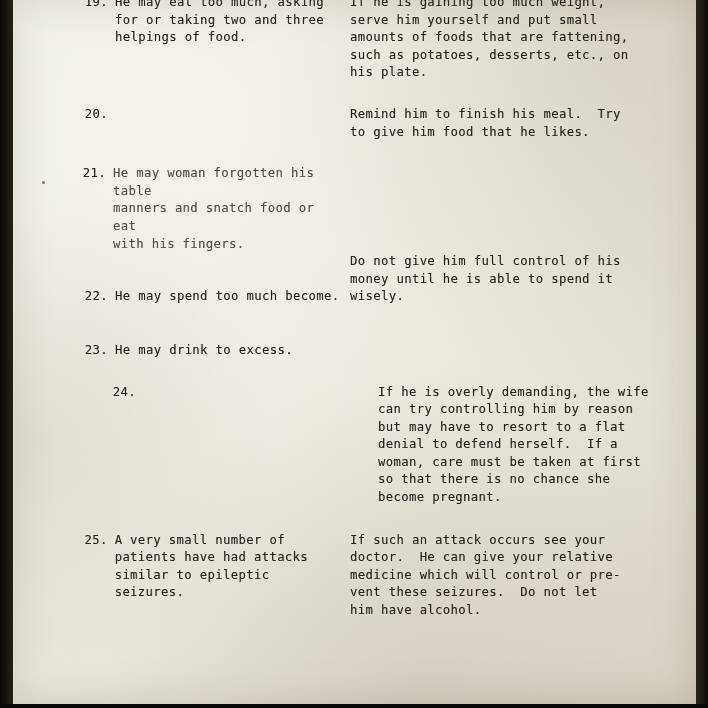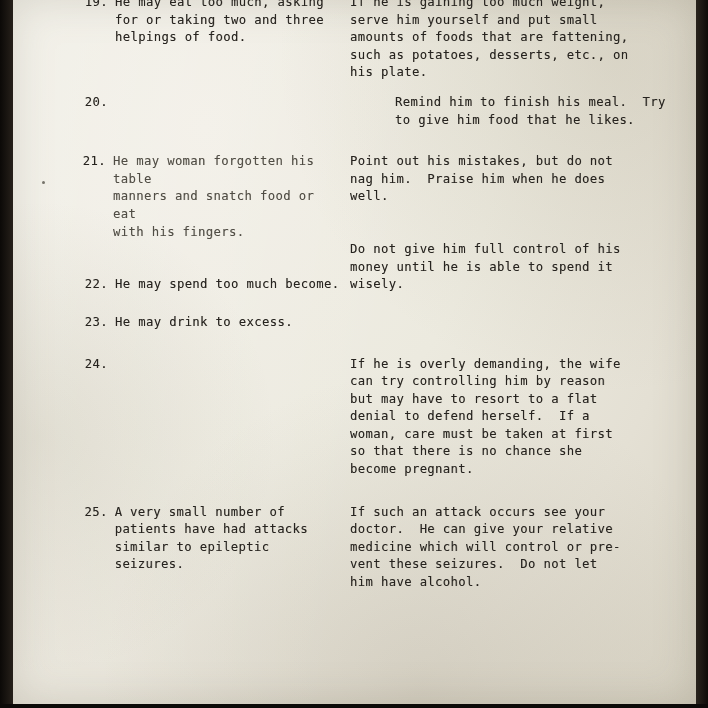--- a/index.html
+++ b/index.html
@@ -149,72 +149,67 @@
         </div>
         <div class="col-right typed">
           <span class="txt">If he is gaining too much weight,
 serve him yourself and put small
 amounts of foods that are fattening,
 such as potatoes, desserts, etc., on
 his plate.</span>
         </div>
       </div>
 
-      <div class="row" style="margin-top:12px;gap:45px;">
+      <div class="row" style="margin-top:24px;">
         <div class="col-left">
           <div class="item-left typed">
             <span class="num">20.</span>
           </div>
         </div>
         <div class="col-right typed">
           <span class="txt">Remind him to finish his meal.  Try
 to give him food that he likes.</span>
         </div>
       </div>
 
       <div class="row" style="margin-top:24px;">
         <div class="col-left">
           <div class="item-left typed">
             <span class="num">21.</span>
             <span class="txt faint">He may woman forgotten his table
 manners and snatch food or eat
 with his fingers.</span>
           </div>
         </div>
-        <div class="col-right typed">
-          <span class="txt">Point out his mistakes, but do not
-nag him.  Praise him when he does
-well.</span>
-        </div>
       </div>
 
       <div class="row" style="align-items:flex-end;">
         <div class="col-left">
           <div class="item-left typed">
             <span class="num">22.</span>
             <span class="txt">He may spend too much become.</span>
           </div>
         </div>
         <div class="col-right typed">
           <span class="txt">Do not give him full control of his
 money until he is able to spend it
 wisely.</span>
         </div>
       </div>
 
-      <div class="row" style="margin-top:20px;">
+      <div class="row" style="margin-top:36px;">
         <div class="col-left">
           <div class="item-left typed">
             <span class="num">23.</span>
             <span class="txt">He may drink to excess.</span>
           </div>
         </div>
       </div>
 
-      <div class="row" style="margin-top:24px;">
+      <div class="row" style="margin-top:24px;justify-content:flex-end;">
         <div class="col-left">
           <div class="item-left typed">
             <span class="num">24.</span>
           </div>
         </div>
         <div class="col-right typed">
           <span class="txt">If he is overly demanding, the wife
 can try controlling him by reason
 but may have to resort to a flat
 denial to defend herself.  If a

